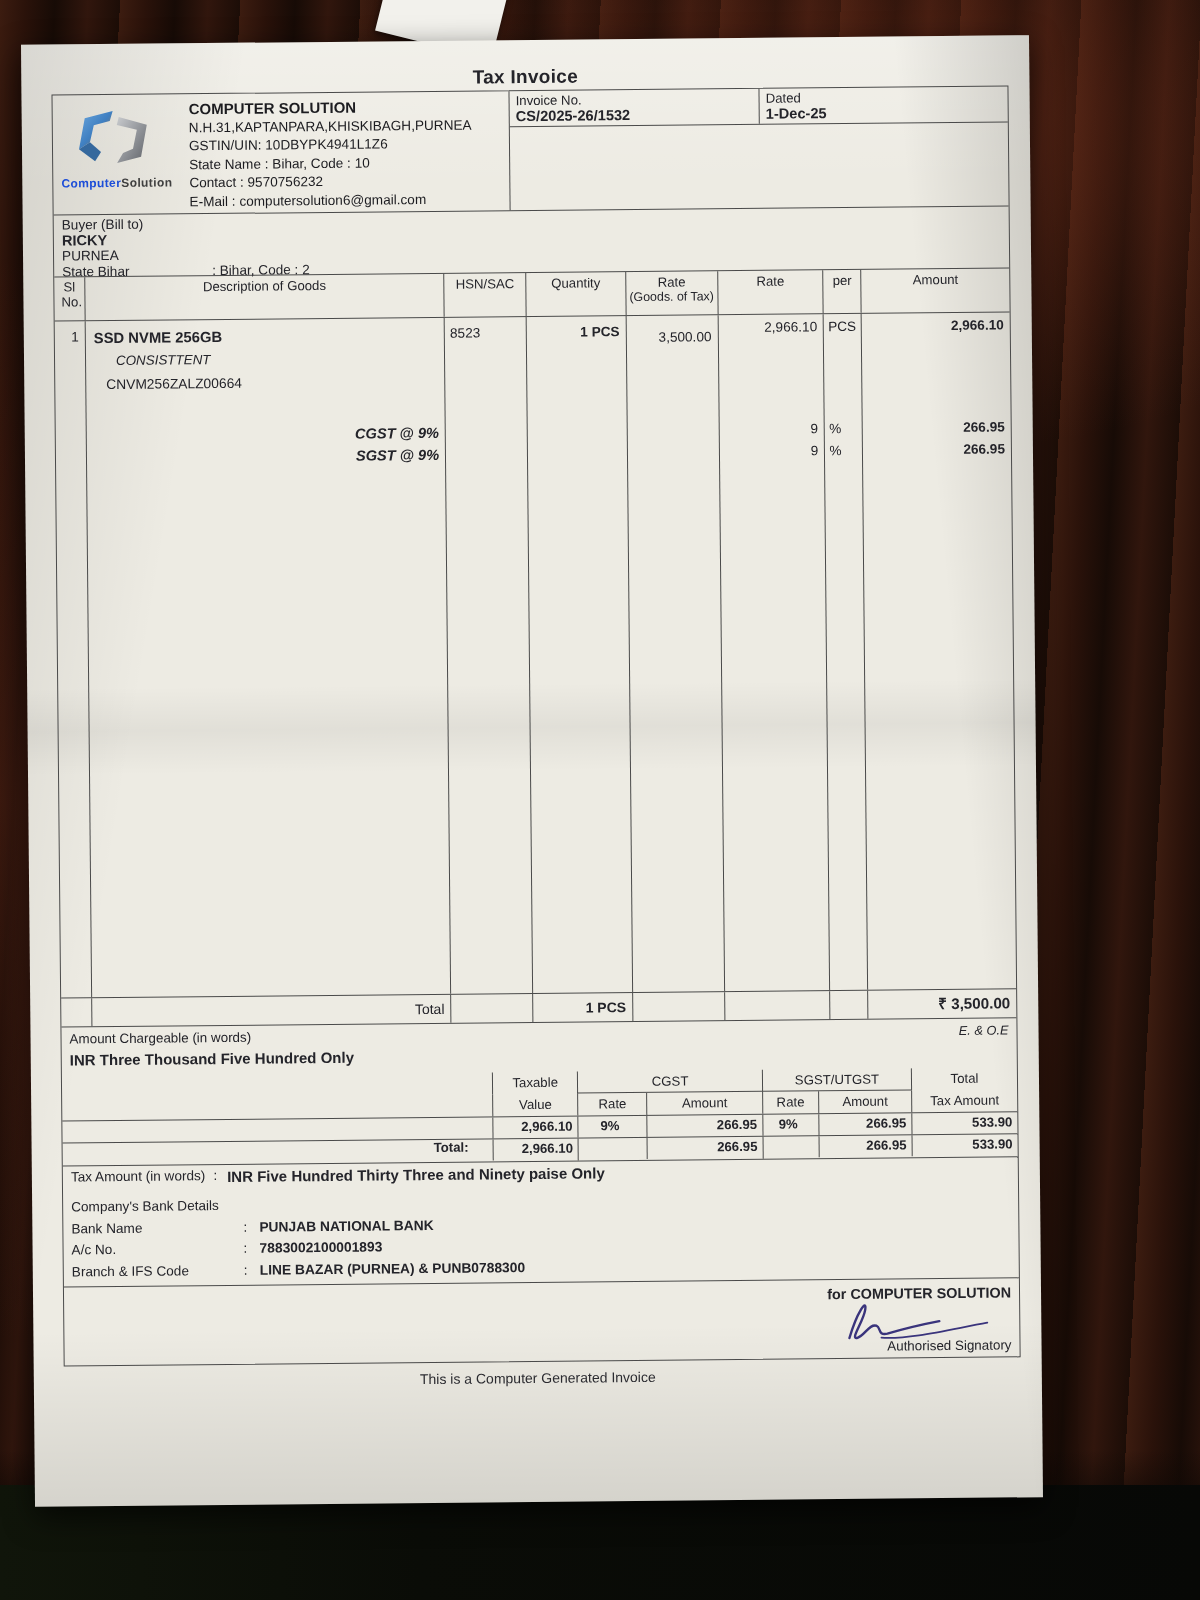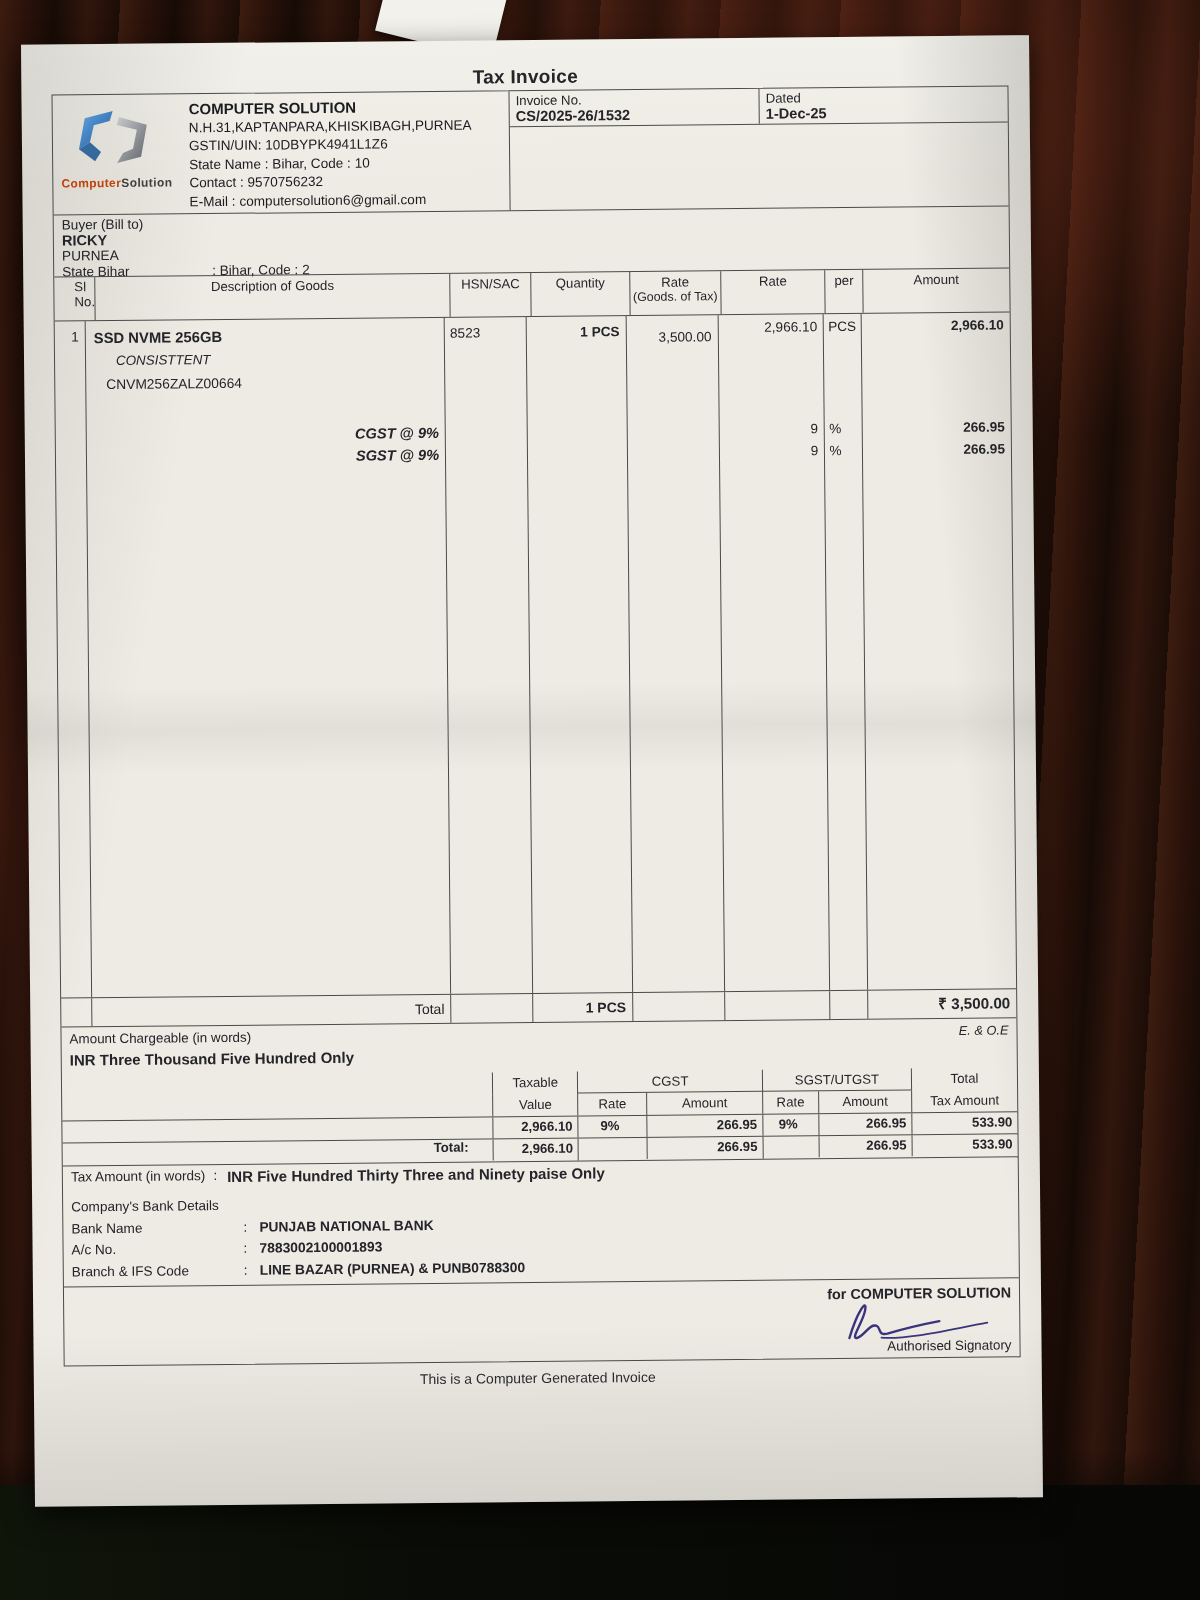--- a/index.html
+++ b/index.html
@@ -39,21 +39,21 @@
   .row { display:flex; }
   .bdr-b { border-bottom:1px solid #4a4a4a; }
   .bdr-l { border-left:1px solid #4a4a4a; }
   .bdr-t { border-top:1px solid #4a4a4a; }
 
   
   .hdr { height:120px; }
   .hdr-left { width:457px; display:flex; padding:6px 4px 2px 8px; }
   .logo-wrap { width:128px; padding-top:4px; }
   .logo-caption { font-size:12px; font-weight:bold; letter-spacing:.4px; margin-top:1px; }
-  .logo-caption .c1 { color:#c2410c; } .logo-caption .c2 { color:#404040; }
+  .logo-caption .c1 { color:#1d4ed8; } .logo-caption .c2 { color:#404040; }
   .co-lines { font-size:13.6px; line-height:18.6px; color:#1c1c20; }
   .co-name { font-size:15px; font-weight:bold; }
   .hdr-right { width:500px; }
   .meta-cells { display:flex; }
   .meta-cell { width:50%; padding:2px 6px; }
   .meta-label { font-size:13.2px; }
   .meta-value { font-size:14.6px; font-weight:bold; }
   .meta-rest { height:62px; }
 
   
@@ -61,21 +61,21 @@
   .buyer-name { font-weight:bold; font-size:14.6px; }
   .buyer-state { display:flex; } .buyer-state .lbl { width:150px; }
 
   
   .items-head { display:flex; height:44px; font-size:13.2px; text-align:center; }
   .items-body { display:flex; height:676px; font-size:13.6px; }
   .col { border-left:1px solid #4a4a4a; }
   .col:first-child { border-left:none; }
   .c-sl{width:30px;} .c-desc{width:360px;} .c-hsn{width:82px;} .c-qty{width:100px;}
   .c-ri{width:92px;} .c-rate{width:106px;} .c-per{width:38px;} .c-amt{width:149px;}
-  .hd-sl { text-align:right; padding:2px 20px; line-height:15px; }
+  .hd-sl { text-align:center; padding:2px 7px; line-height:15px; }
   .hd { padding:3px 2px; }
   .line { height:22px; line-height:22px; }
   .item-block { height:86px; padding-top:5px; }
   .gap18 { height:18px; }
   .item-name { font-weight:bold; font-size:14.8px; padding-left:8px; line-height:24px;}
   .item-brand { font-style:italic; font-size:13.4px; padding-left:30px; line-height:22px;}
   .item-serial { font-size:13.8px; padding-left:20px; line-height:26px;}
   .taxline { font-weight:bold; font-style:italic; font-size:14.6px; text-align:right; padding-right:6px; }
   .num { text-align:right; padding-right:6px; }
   .bold { font-weight:bold; }

